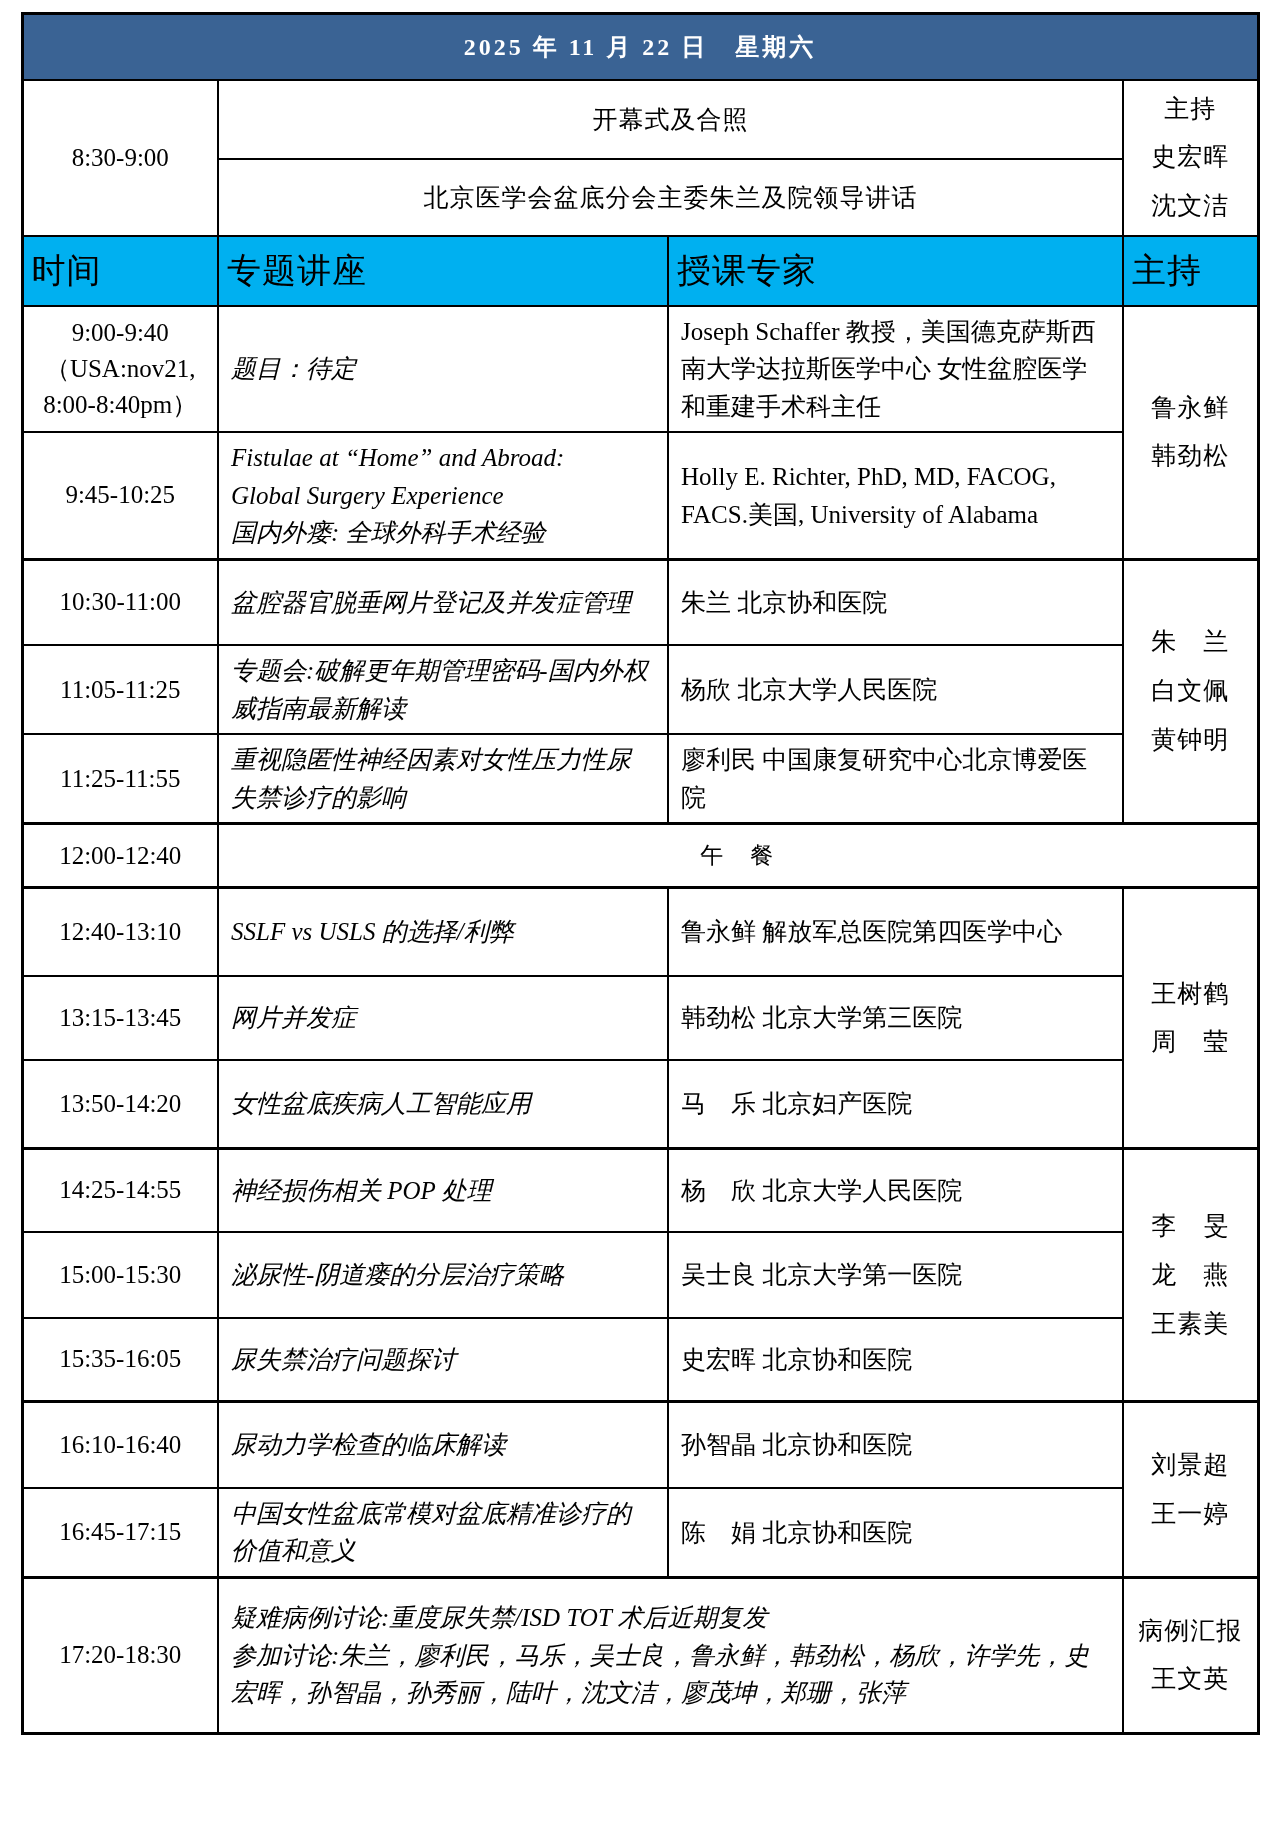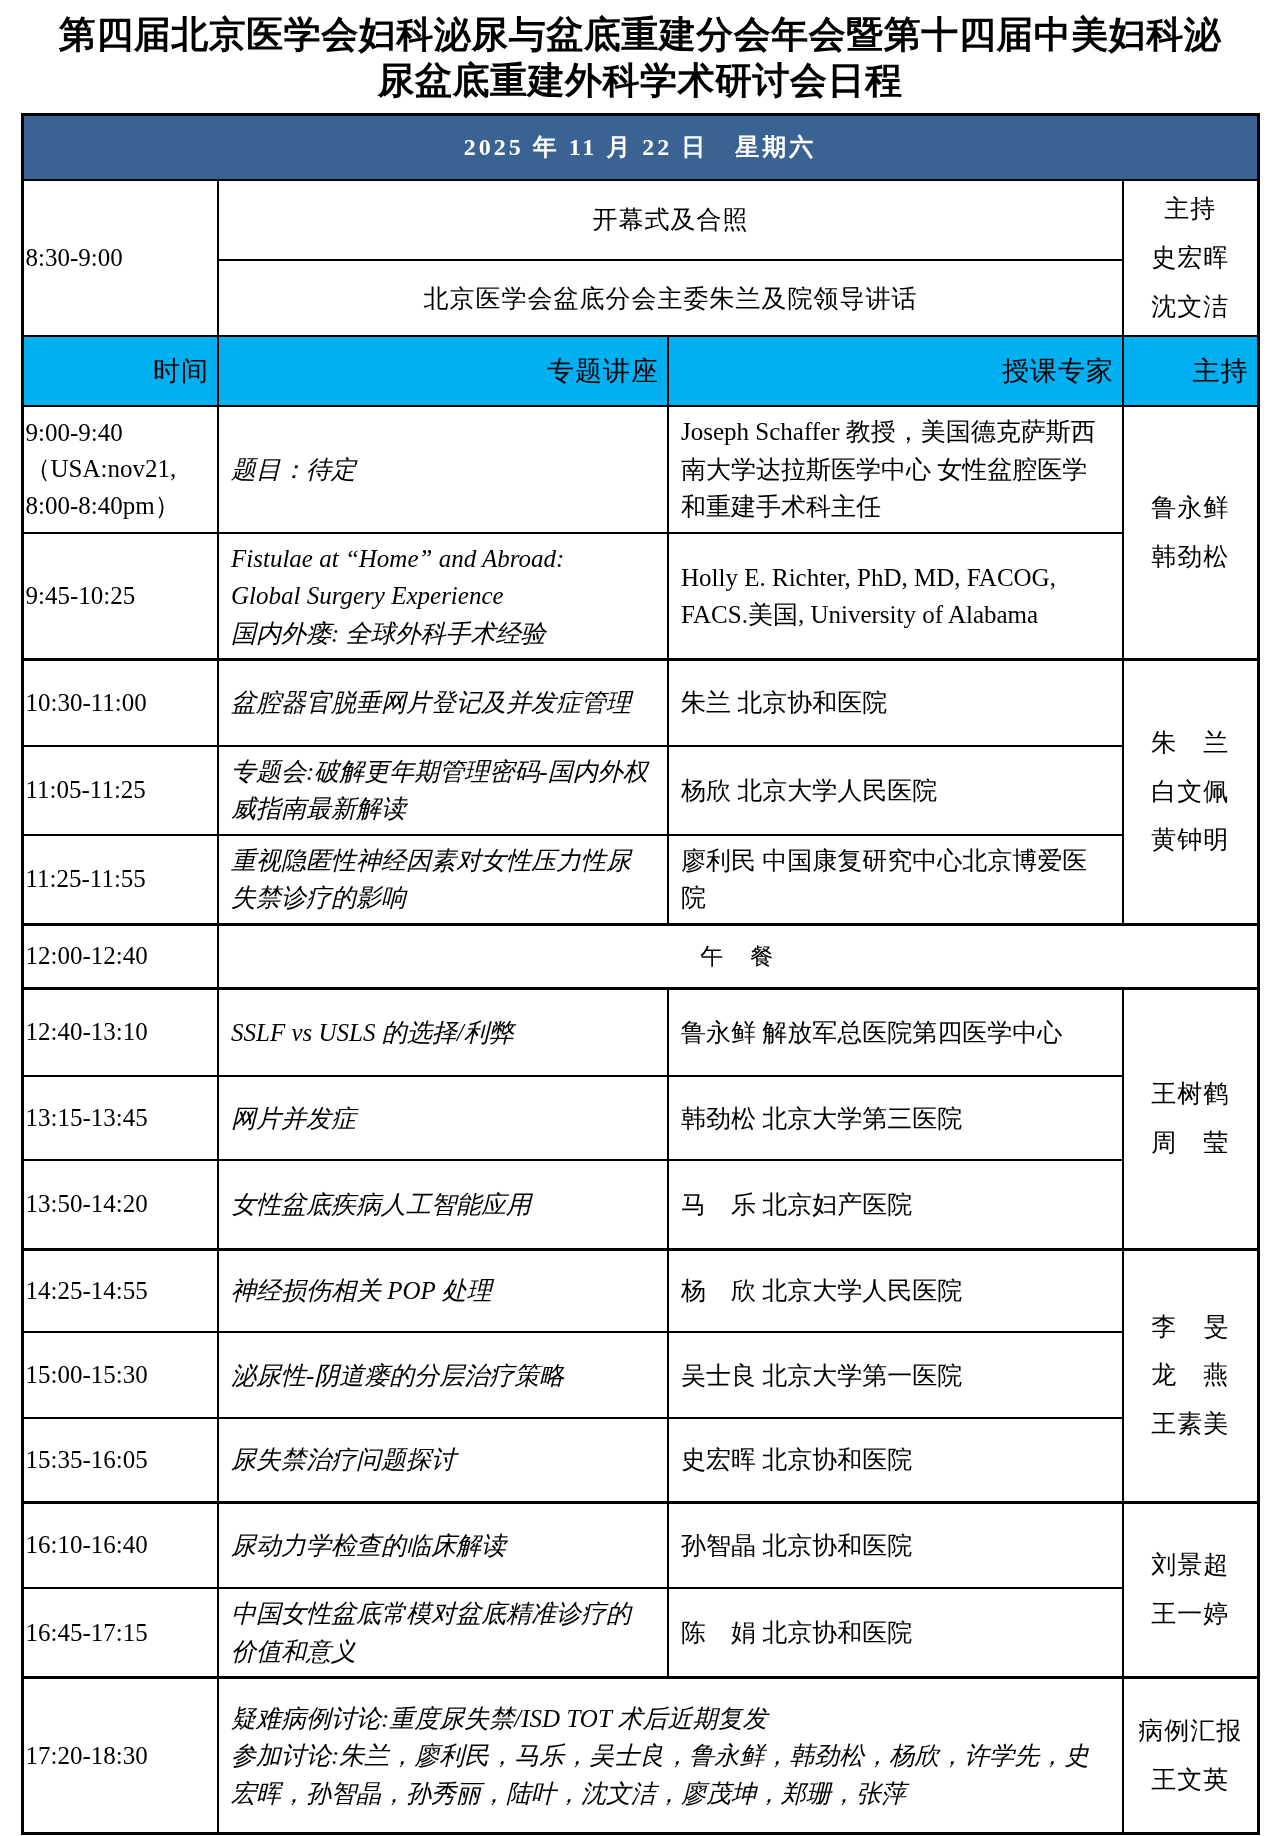--- a/index.html
+++ b/index.html
@@ -27,36 +27,34 @@
     padding:4px 8px;overflow:hidden;
   }
   tr.grp > td{border-top:3px solid #000;}
   .date-banner{
     background:var(--date-bar,#3A6394);
     color:#fff;text-align:center;font-weight:bold;
     font-size:24px;letter-spacing:3px;
   }
   tr.colhead td{
     background:var(--header-row,#00B0F0);
-    text-align:right;font-size:27px;letter-spacing:1px;margin-top:39px;
+    text-align:left;font-size:34px;letter-spacing:1px;margin-top:39px;
   }
-  .c-time{text-align:left;white-space:pre-line;line-height:1.45;padding:4px 2px;margin-top:14px;}
+  .c-time{text-align:center;white-space:pre-line;line-height:1.45;padding:4px 2px;margin-top:14px;}
   .c-topic{text-align:left;padding:6px 12px;white-space:pre-line;line-height:1.5;font-style:italic;}
   .c-expert{text-align:left;padding:6px 12px;white-space:pre-line;line-height:1.5;}
   .c-host{text-align:center;white-space:pre-line;line-height:1.95;padding:4px 2px;letter-spacing:1px;}
   .c-center{text-align:center;letter-spacing:1px;border-radius:9px;}
   .c-meal{text-align:center;letter-spacing:2px;font-size:23px;}
 </style>
 </head>
 <body>
 
 <div class="page">
 
-  <div class="title">第四届北京医学会妇科泌尿与盆底重建分会年会暨第十四届中美妇科泌
-尿盆底重建外科学术研讨会日程</div>
 
   <table class="schedule">
     <colgroup>
       <col style="width:196px">
         <col style="width:450px">
         <col style="width:455px">
         <col style="width:135px">
     </colgroup>
     <tbody>
 

